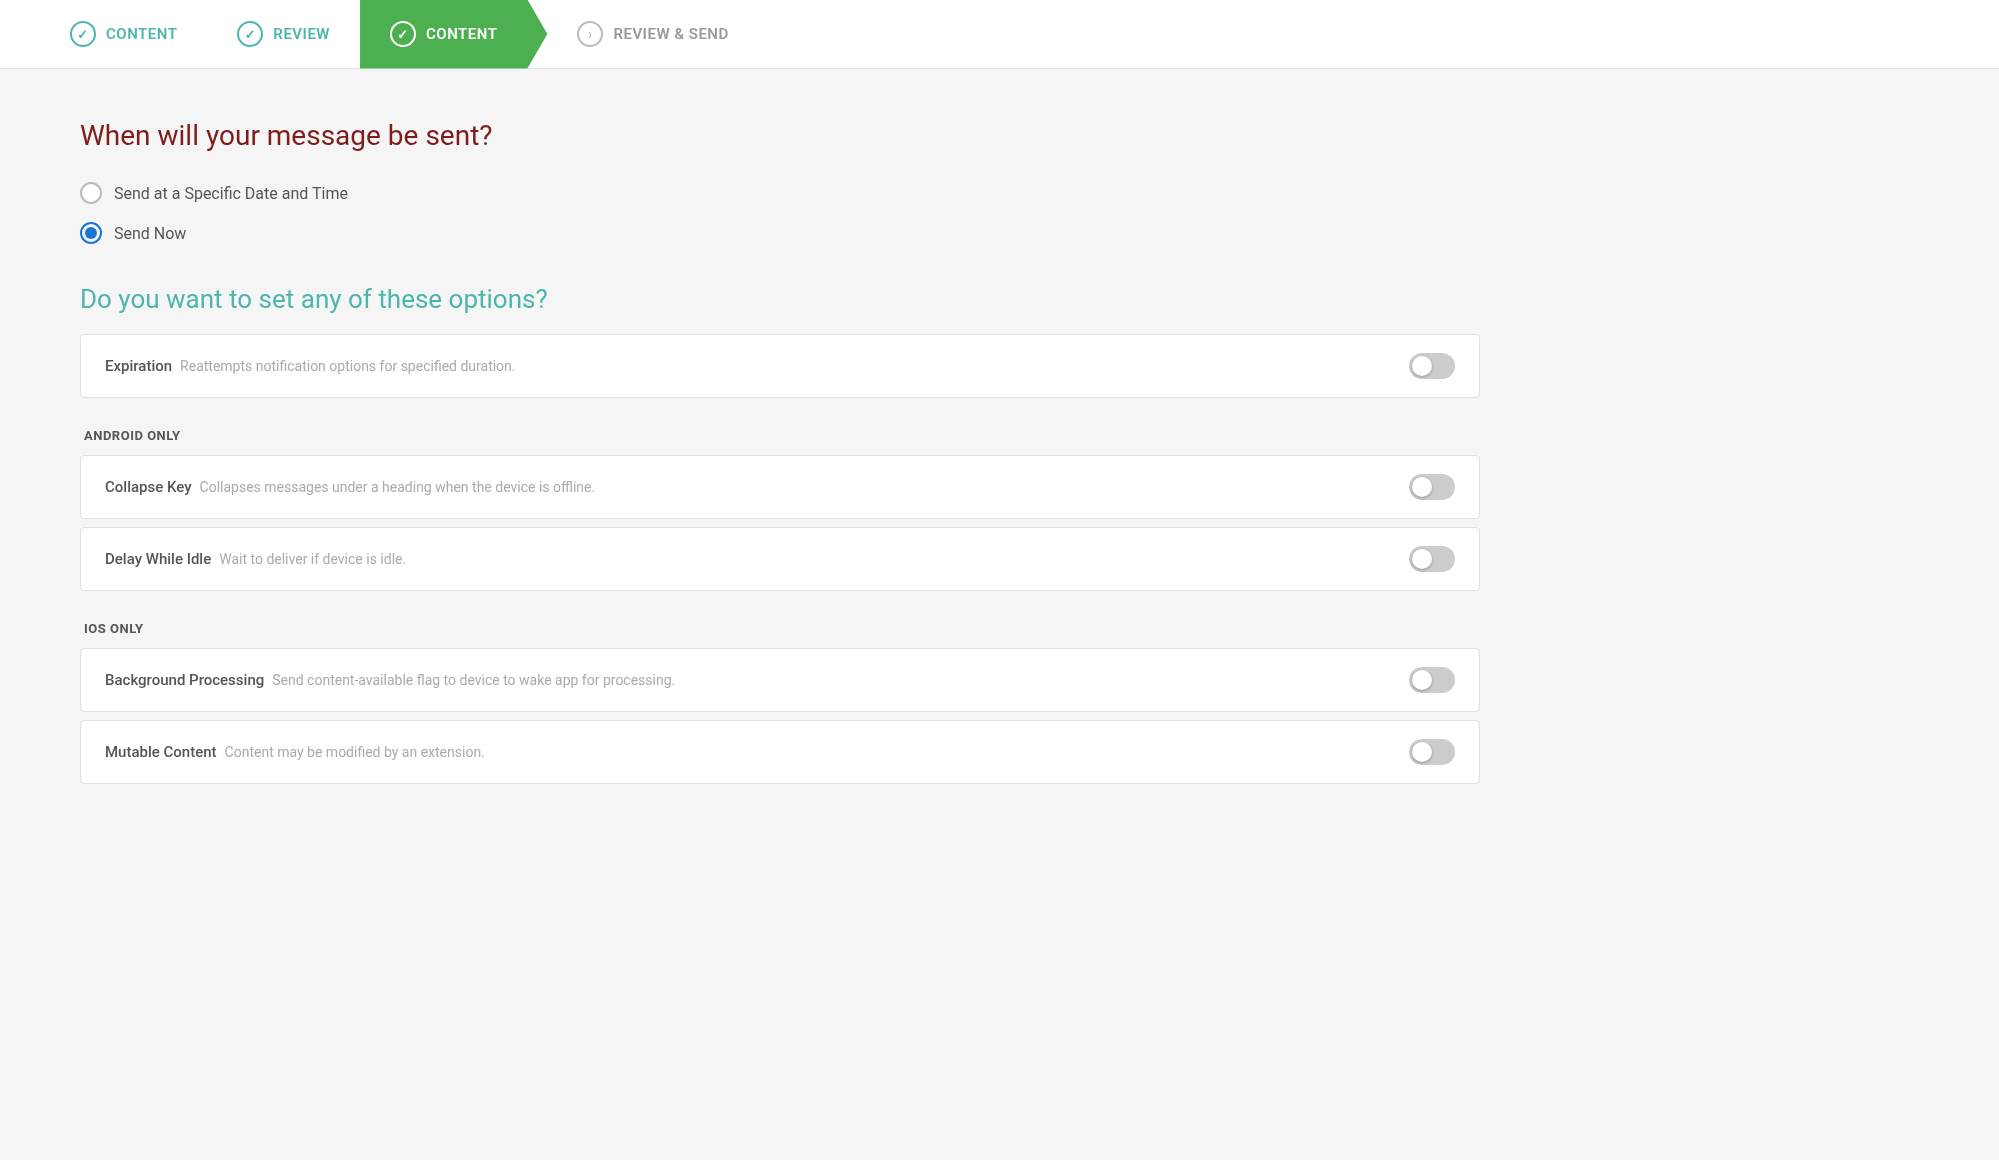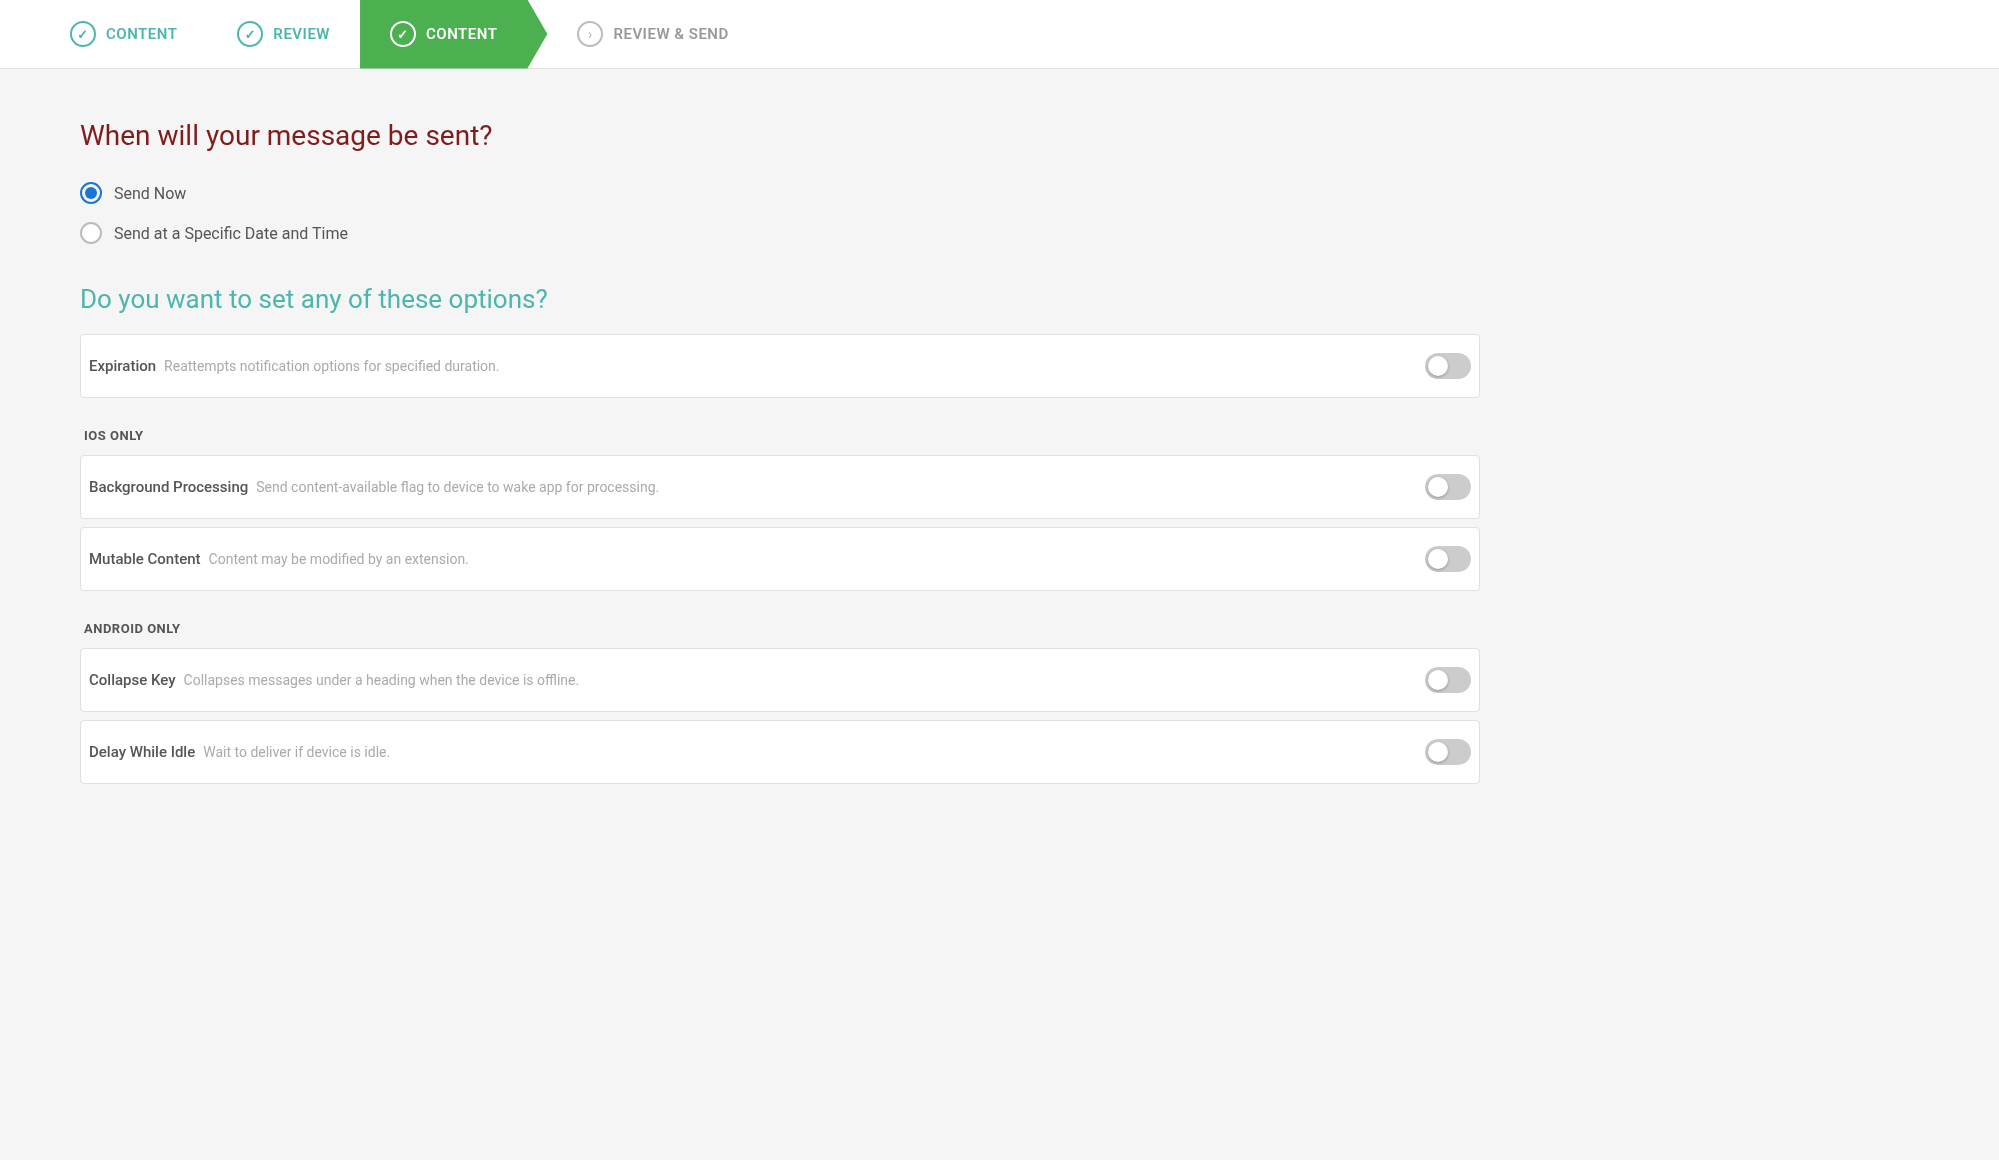--- a/index.html
+++ b/index.html
@@ -161,21 +161,21 @@
       color: #555;
       letter-spacing: 0.5px;
       margin-bottom: 12px;
       padding-left: 4px;
     }
 
     .option-card {
       background: #ffffff;
       border: 1px solid #e0e0e0;
       border-radius: 4px;
-      padding: 18px 8px;
+      padding: 18px 24px;
       display: flex;
       align-items: center;
       justify-content: space-between;
       margin-bottom: 8px;
     }
 
     .option-text {
       display: flex;
       align-items: baseline;
       gap: 8px;
@@ -258,27 +258,27 @@
     <span>REVIEW &amp; SEND</span>
   </div>
 </nav>
 
 <div class="main-content">
 
   <h2 class="section-title">When will your message be sent?</h2>
 
   <div class="radio-group">
     <label class="radio-item">
+      <div class="radio-circle unselected"></div>
+      <span class="radio-label">Send at a Specific Date and Time</span>
+    </label>
+    <label class="radio-item">
       <div class="radio-circle selected"></div>
       <span class="radio-label">Send Now</span>
     </label>
-    <label class="radio-item">
-      <div class="radio-circle unselected"></div>
-      <span class="radio-label">Send at a Specific Date and Time</span>
-    </label>
   </div>
 
   <h3 class="options-title">Do you want to set any of these options?</h3>
 
   <div class="options-container">
 
     <div class="options-section">
       <div class="option-card">
         <div class="option-text">
           <span class="option-name">Expiration</span>
@@ -286,20 +286,48 @@
         </div>
         <div class="toggle">
           <div class="toggle-track">
             <div class="toggle-thumb"></div>
           </div>
         </div>
       </div>
     </div>
 
     <div class="options-section">
+      <div class="section-label">ANDROID ONLY</div>
+
+      <div class="option-card">
+        <div class="option-text">
+          <span class="option-name">Collapse Key</span>
+          <span class="option-desc">Collapses messages under a heading when the device is offline.</span>
+        </div>
+        <div class="toggle">
+          <div class="toggle-track">
+            <div class="toggle-thumb"></div>
+          </div>
+        </div>
+      </div>
+
+      <div class="option-card">
+        <div class="option-text">
+          <span class="option-name">Delay While Idle</span>
+          <span class="option-desc">Wait to deliver if device is idle.</span>
+        </div>
+        <div class="toggle">
+          <div class="toggle-track">
+            <div class="toggle-thumb"></div>
+          </div>
+        </div>
+      </div>
+    </div>
+
+    <div class="options-section">
       <div class="section-label">IOS ONLY</div>
 
       <div class="option-card">
         <div class="option-text">
           <span class="option-name">Background Processing</span>
           <span class="option-desc">Send content-available flag to device to wake app for processing.</span>
         </div>
         <div class="toggle">
           <div class="toggle-track">
             <div class="toggle-thumb"></div>
@@ -313,42 +341,14 @@
           <span class="option-desc">Content may be modified by an extension.</span>
         </div>
         <div class="toggle">
           <div class="toggle-track">
             <div class="toggle-thumb"></div>
           </div>
         </div>
       </div>
     </div>
 
-    <div class="options-section">
-      <div class="section-label">ANDROID ONLY</div>
-
-      <div class="option-card">
-        <div class="option-text">
-          <span class="option-name">Collapse Key</span>
-          <span class="option-desc">Collapses messages under a heading when the device is offline.</span>
-        </div>
-        <div class="toggle">
-          <div class="toggle-track">
-            <div class="toggle-thumb"></div>
-          </div>
-        </div>
-      </div>
-
-      <div class="option-card">
-        <div class="option-text">
-          <span class="option-name">Delay While Idle</span>
-          <span class="option-desc">Wait to deliver if device is idle.</span>
-        </div>
-        <div class="toggle">
-          <div class="toggle-track">
-            <div class="toggle-thumb"></div>
-          </div>
-        </div>
-      </div>
-    </div>
-
   </div>
 </div>
 
 </body></html>

